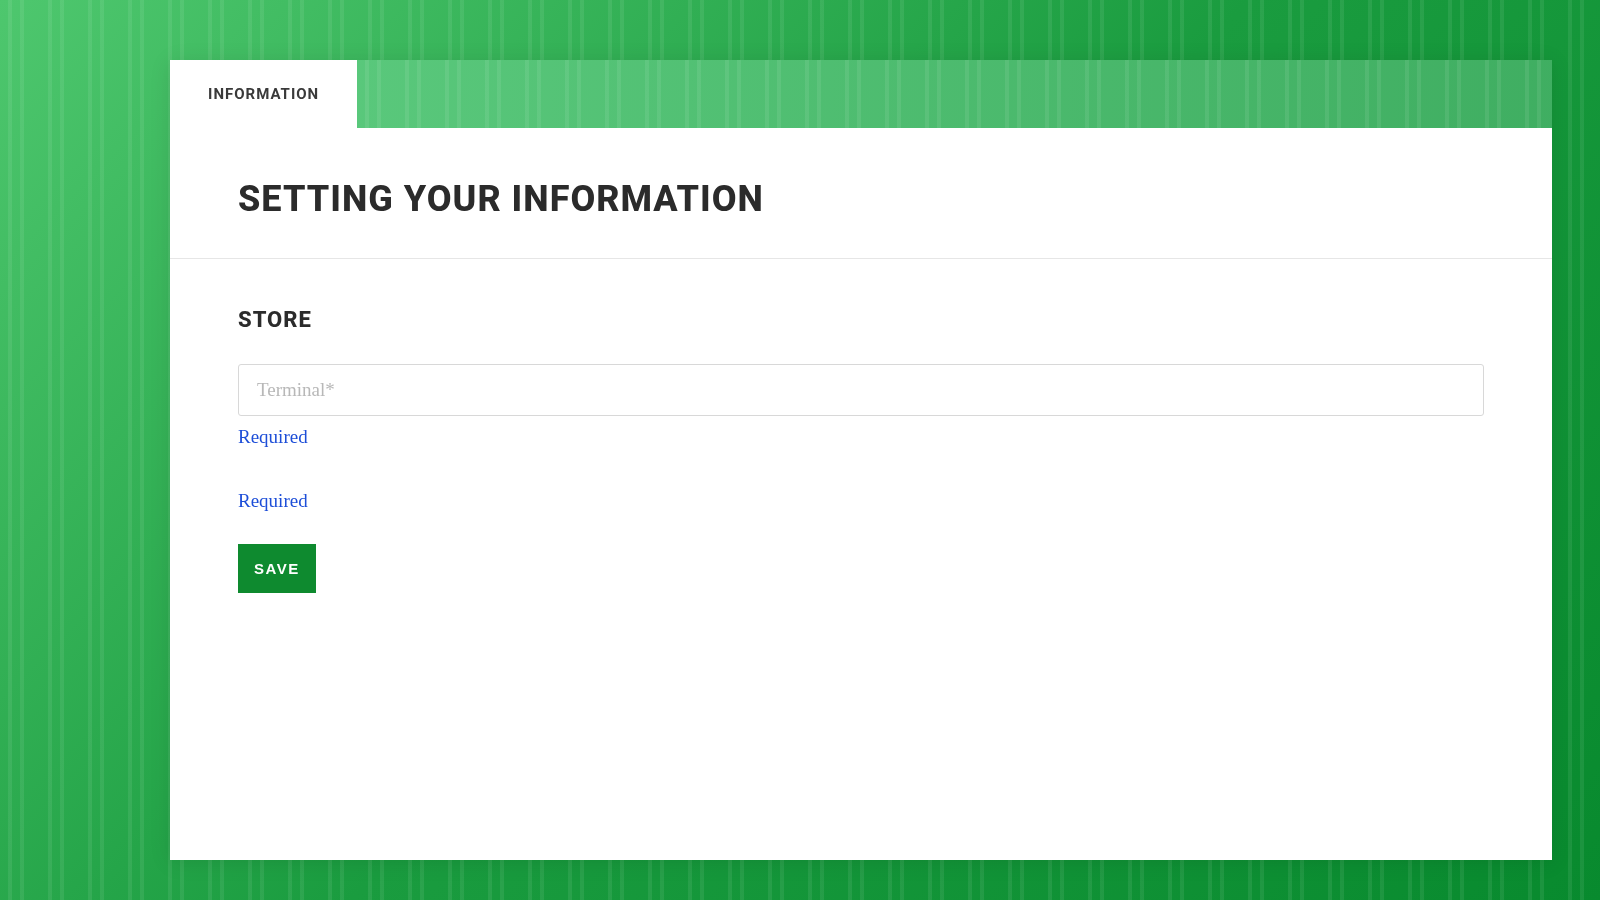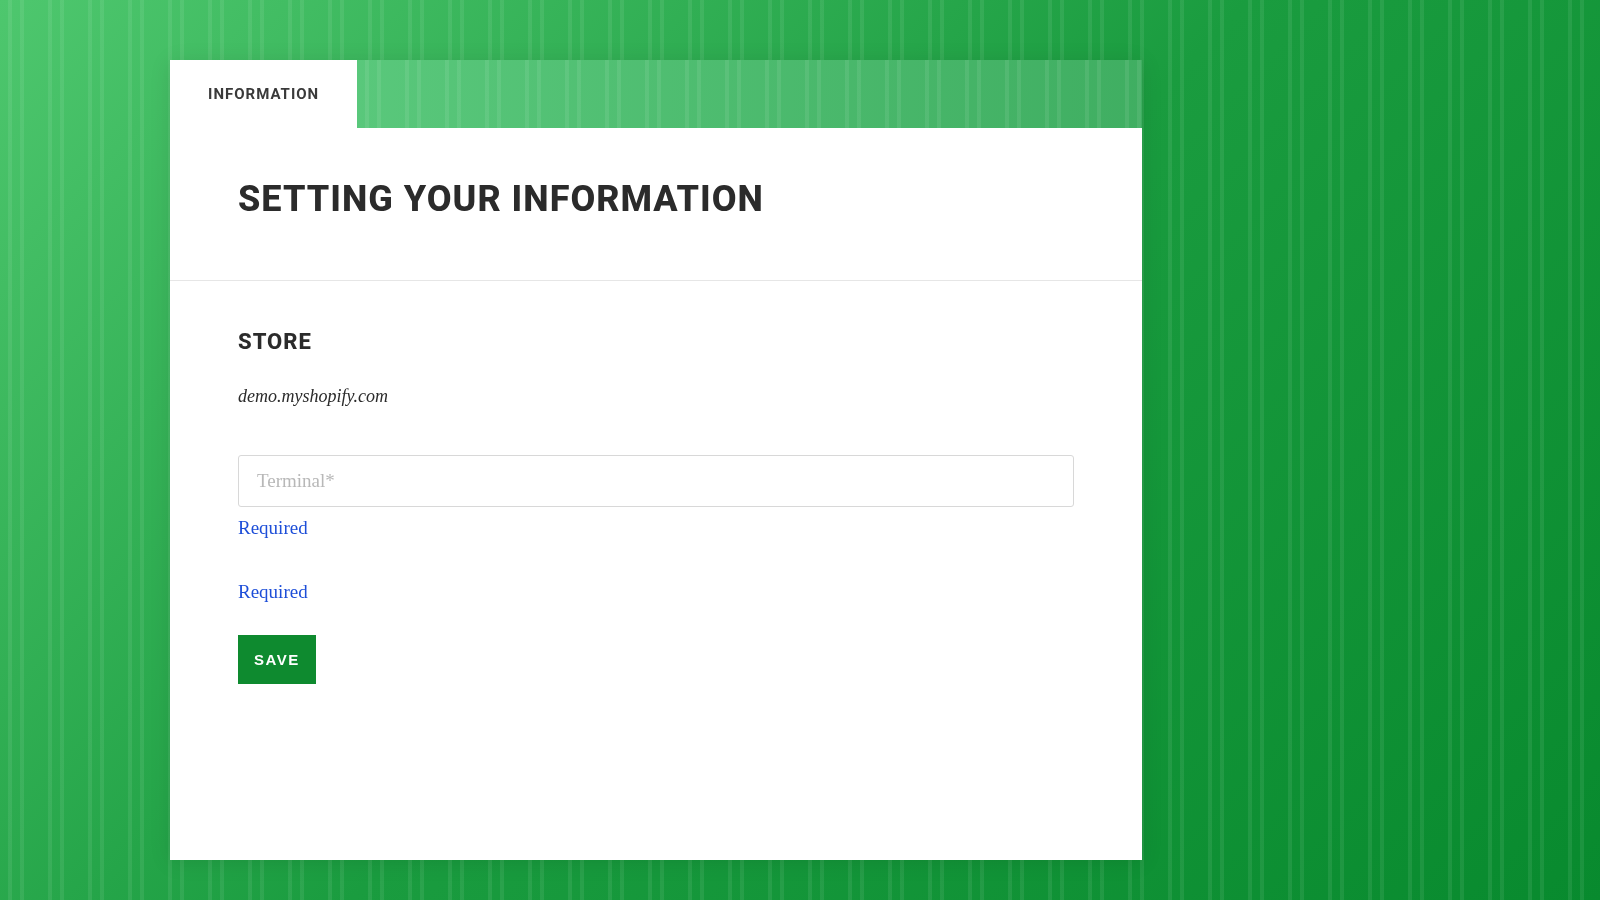--- a/index.html
+++ b/index.html
@@ -38,21 +38,21 @@
         transparent 24px,
         transparent 40px
       );
       pointer-events: none;
     }
     
     .card {
       position: absolute;
       top: 60px;
       left: 170px;
-      width: 972px;
+      width: 1382px;
       height: 800px;
       background: #ffffff;
       box-shadow: 0 2px 20px rgba(0,0,0,0.1);
     }
     
     .tabs-row {
       height: 68px;
       display: flex;
       position: relative;
     }
@@ -91,21 +91,21 @@
         transparent 20px,
         rgba(255,255,255,0.08) 20px,
         rgba(255,255,255,0.08) 24px,
         transparent 24px,
         transparent 40px
       );
       pointer-events: none;
     }
     
     .header-section {
-      padding: 50px 68px 60px 68px;
+      padding: 50px 68px 38px 68px;
       border-bottom: 1px solid #e6e6e6;
     }
     
     .page-title {
       font-size: 36px;
       font-weight: 800;
       letter-spacing: 1px;
       color: #2b2b2b;
     }
     
@@ -197,21 +197,20 @@
     <div class="tabs-rest"></div>
   </div>
 
   <div class="header-section">
     <h1 class="page-title">SETTING YOUR INFORMATION</h1>
   </div>
 
   <div class="content">
     
     <h2 class="section-title">STORE</h2>
-    <div class="store-domain">demo.myshopify.com</div>
     
     <div class="row">
       <div class="field">
         <input type="text" placeholder="Terminal*" value="" style="">
         <span class="helper">Required</span>
       </div>
     </div>
     
     <div class="field-full">
       <span class="helper">Required</span>

